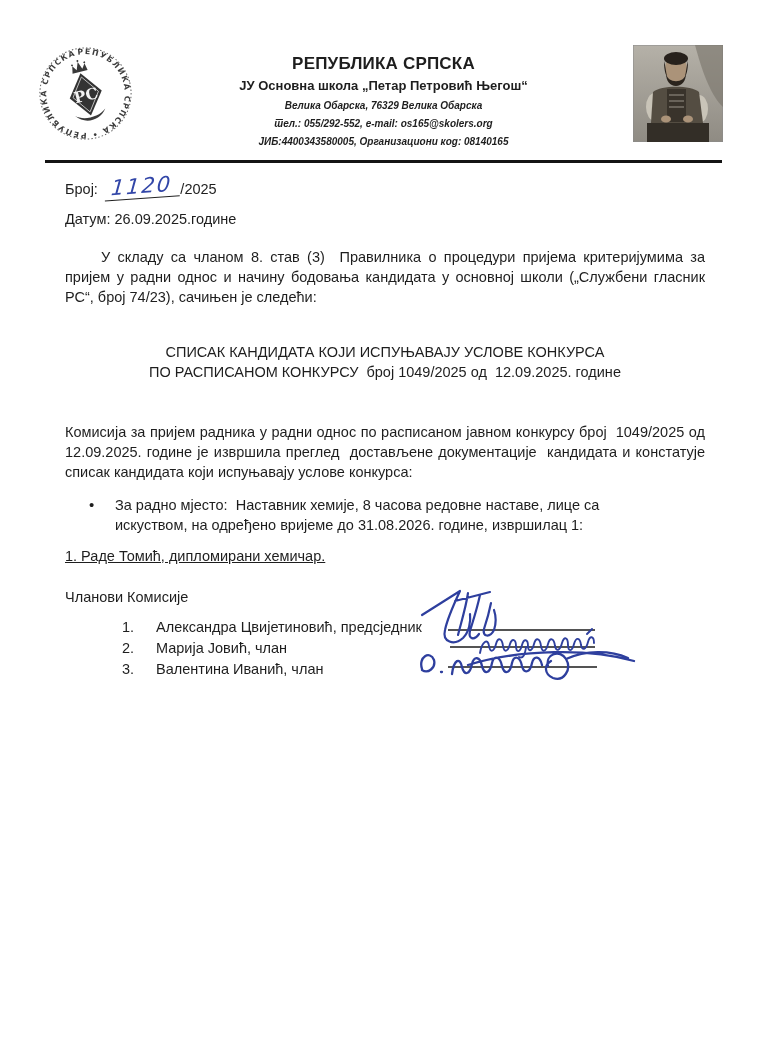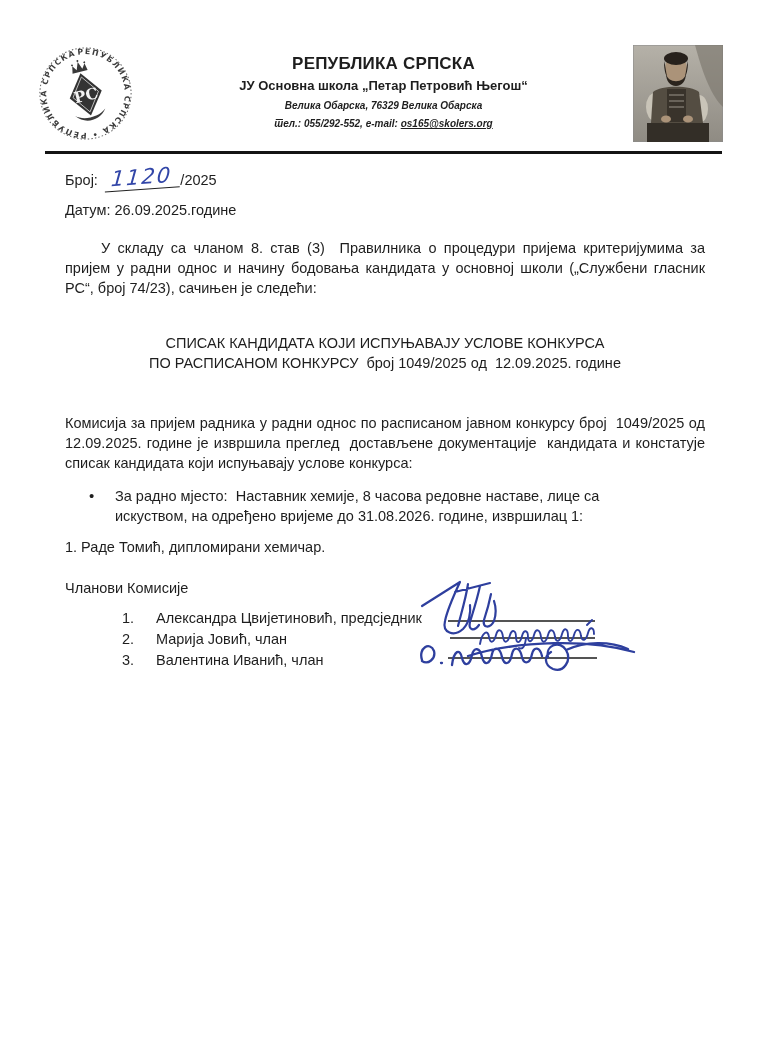--- a/index.html
+++ b/index.html
@@ -19,21 +19,21 @@
   .header {
     display: flex;
     align-items: flex-start;
     padding: 45px 45px 0 37px;
   }
   .seal-wrap { width: 97px; height: 97px; flex: 0 0 auto; }
   .h-center { flex: 1 1 auto; text-align: center; padding: 0 8px; }
   .h-republic { font-size: 17px; font-weight: bold; line-height: 22px; margin-top: 8px; letter-spacing: .2px; }
   .h-school   { font-size: 13px; font-weight: bold; line-height: 22px; }
   .h-addr     { font-size: 10px; font-weight: bold; font-style: italic; line-height: 18px; }
-  .h-email    { text-decoration: underline; }
+  .h-email    { }
   .portrait-wrap { width: 90px; height: 97px; flex: 0 0 auto; }
   .rule {
     height: 2.5px;
     background: #141414;
     margin: 9px 46px 0 45px;
   }
 
   
   .content {
     position: relative;
@@ -71,21 +71,21 @@
   .p2 { margin-top: 40px; text-align: justify; }
 
   .bullet { position: relative; margin-top: 13px; padding-left: 50px; padding-right: 72px; }
   .bullet::before {
     content: "\2022";
     position: absolute;
     left: 24px; top: 0;
     font-size: 15px;
   }
 
-  .candidate { margin-top: 11px; }
+  .candidate { margin-top: 11px; text-decoration: underline; }
   .committee-h { margin-top: 21px; }
   .committee-list { margin-top: 10px; }
   .c-row { display: flex; margin-left: 57px; line-height: 21px; }
   .c-num { width: 34px; flex: 0 0 auto; }
   .c-name { flex: 1 1 auto; }
 
   .signatures {
     position: absolute;
     left: 343px;
     top: 406px;
@@ -118,20 +118,21 @@
           <path d="M34,70 C42,81 58,81 66,70 C58,77 42,77 34,70 Z" fill="#3a3a3a"></path>
         </g>
       </svg>
     </div>
 
     <div class="h-center">
       <div class="h-republic">РЕПУБЛИКА СРПСКА</div>
       <div class="h-school">ЈУ Основна школа „Петар Петровић Његош“</div>
       <div class="h-addr">Велика Обарска, 76329 Велика Обарска</div>
       <div class="h-addr"><span>тел.: 055/292-552, e-mail: </span><span class="h-email">os165@skolers.org</span></div>
+      <div class="h-addr">ЈИБ:4400343580005, Организациони код: 08140165</div>
     </div>
 
     <div class="portrait-wrap">
       <svg viewBox="0 0 90 97" width="90" height="97">
         <defs>
           <linearGradient id="pg" x1="0" y1="0" x2="0" y2="1">
             <stop offset="0" stop-color="#b5b1a8"></stop>
             <stop offset="1" stop-color="#8f8b83"></stop>
           </linearGradient>
         </defs>

